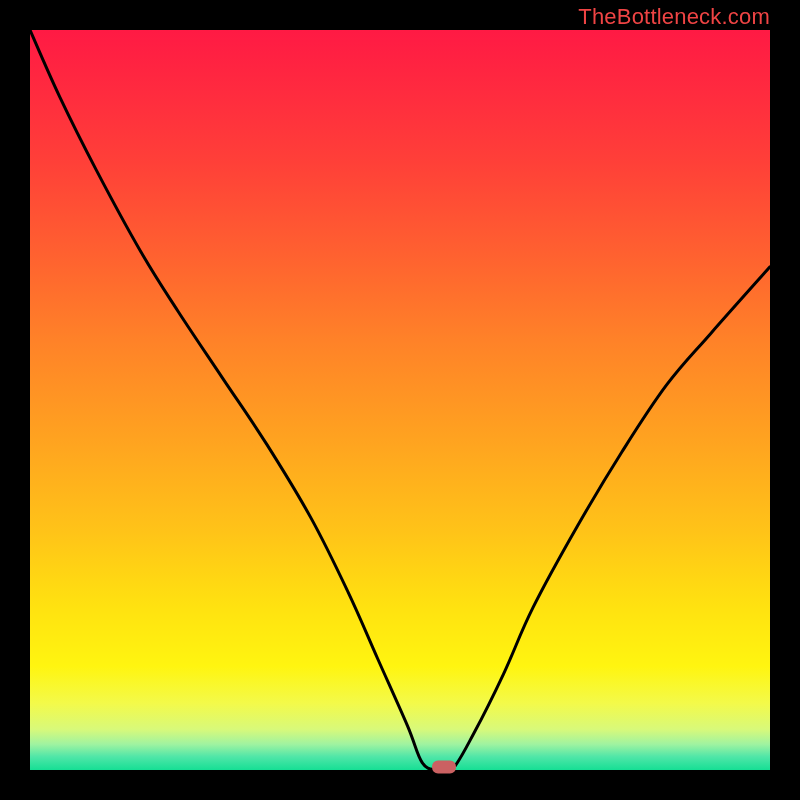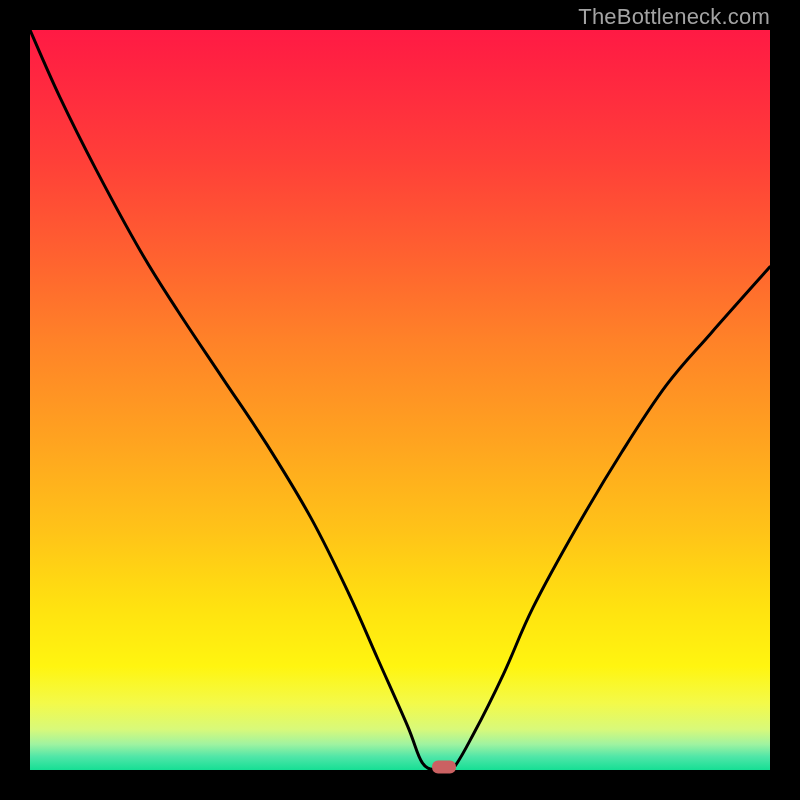--- a/index.html
+++ b/index.html
@@ -27,21 +27,21 @@
     position: absolute;
     left: 0;
     top: 0;
     width: 740px;
     height: 740px;
   }
   .watermark {
     position: absolute;
     top: 4px;
     right: 30px;
-    color: #a3a3a3;
+    color: #ef4444;
     font-size: 22px;
     font-weight: 500;
     letter-spacing: 0.2px;
   }
   svg.curve {
     position: absolute;
     left: 0;
     top: 0;
     width: 740px;
     height: 740px;

